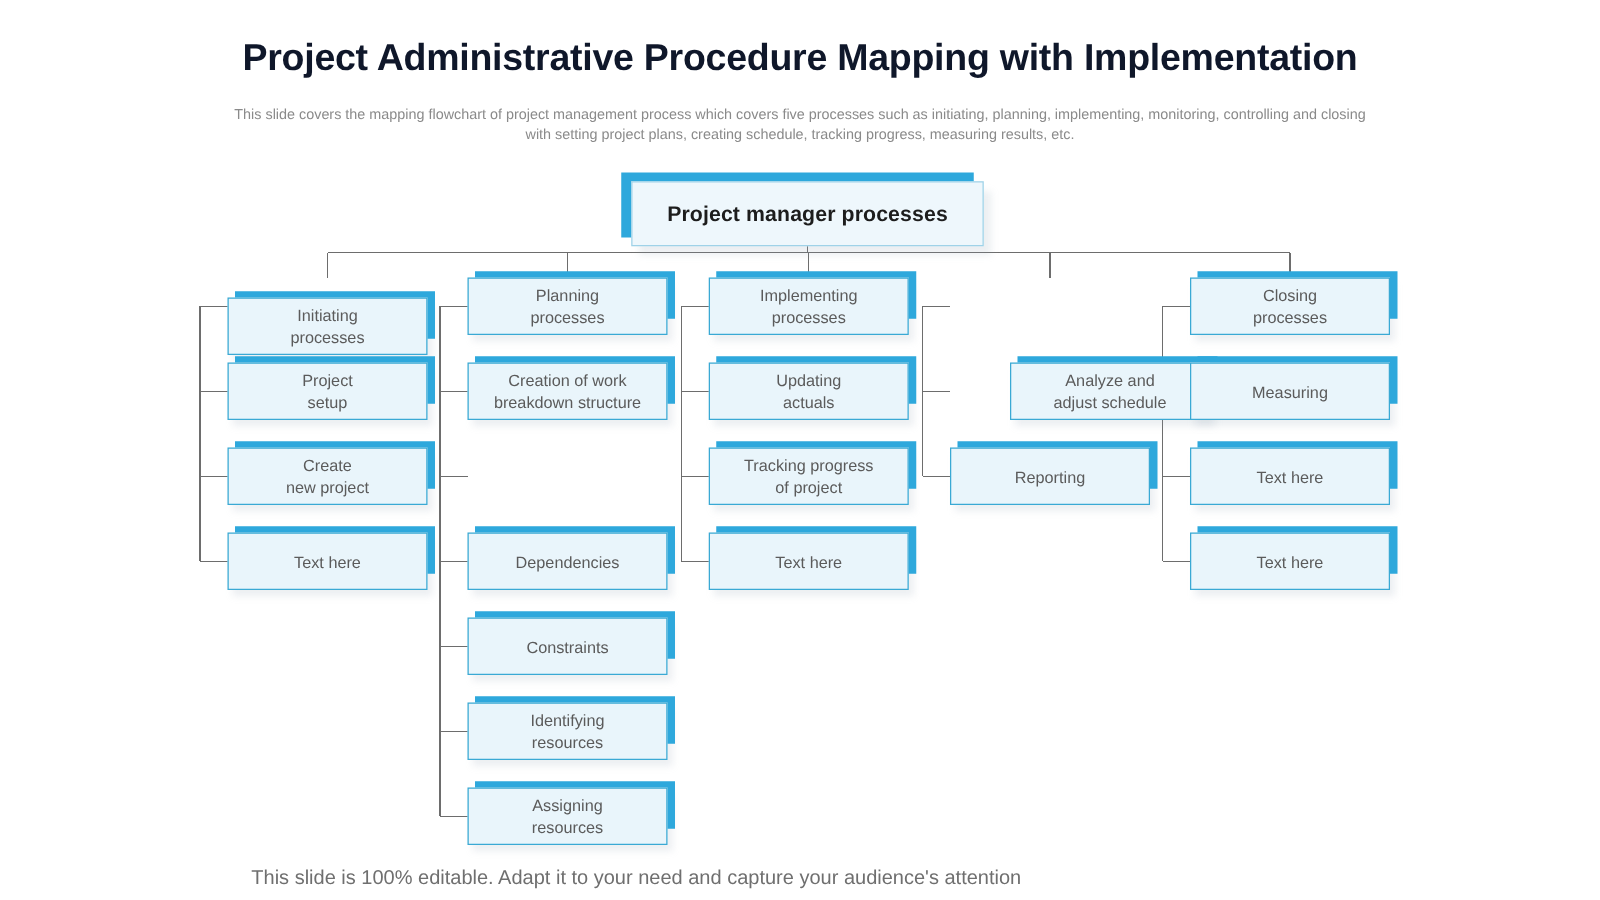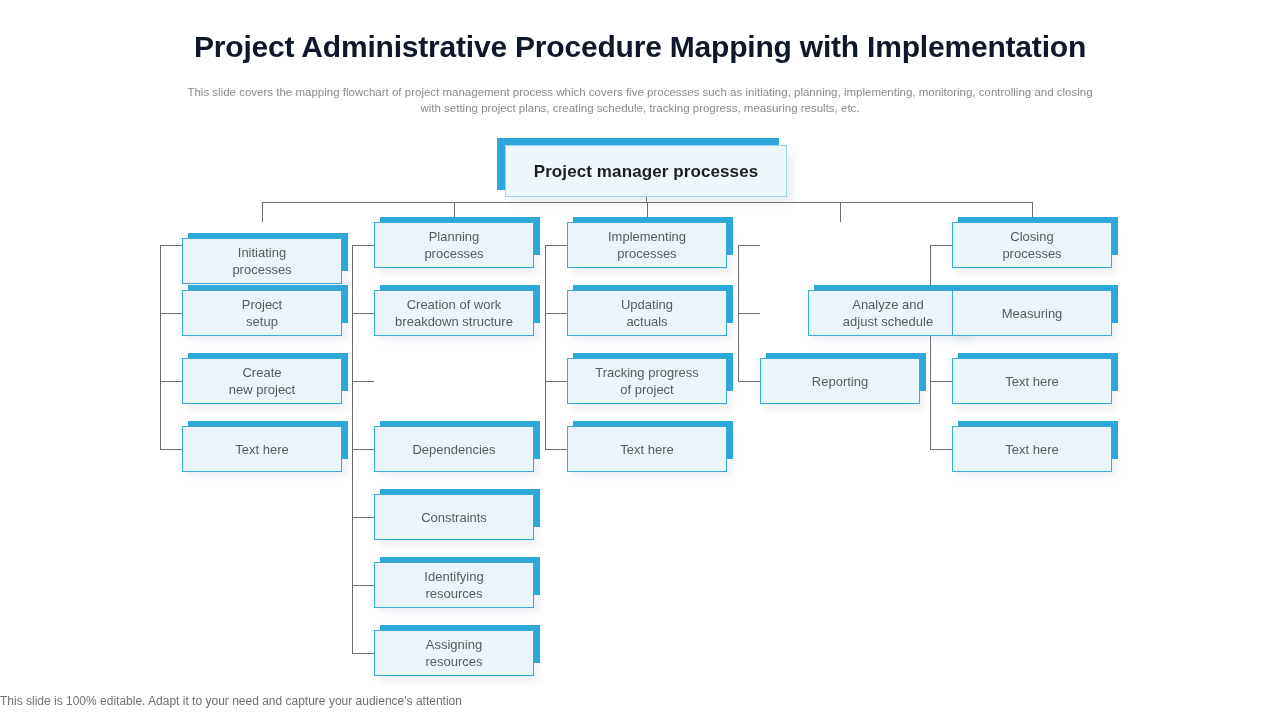--- a/index.html
+++ b/index.html
@@ -39,21 +39,22 @@
     color: #8a8a8a;
     line-height: 16px;
   }
 
   
   #page-footer {
     position: absolute;
     left: 0;
     top: 694px;
     width: 1018px;
-    font-size: 12px;
+    text-align: center;
+    font-size: 16px;
     color: #6f6f6f;
   }
 
   
   #diagram {
     position: absolute;
     left: 0;
     top: 0;
     width: 1280px;
     height: 720px;

